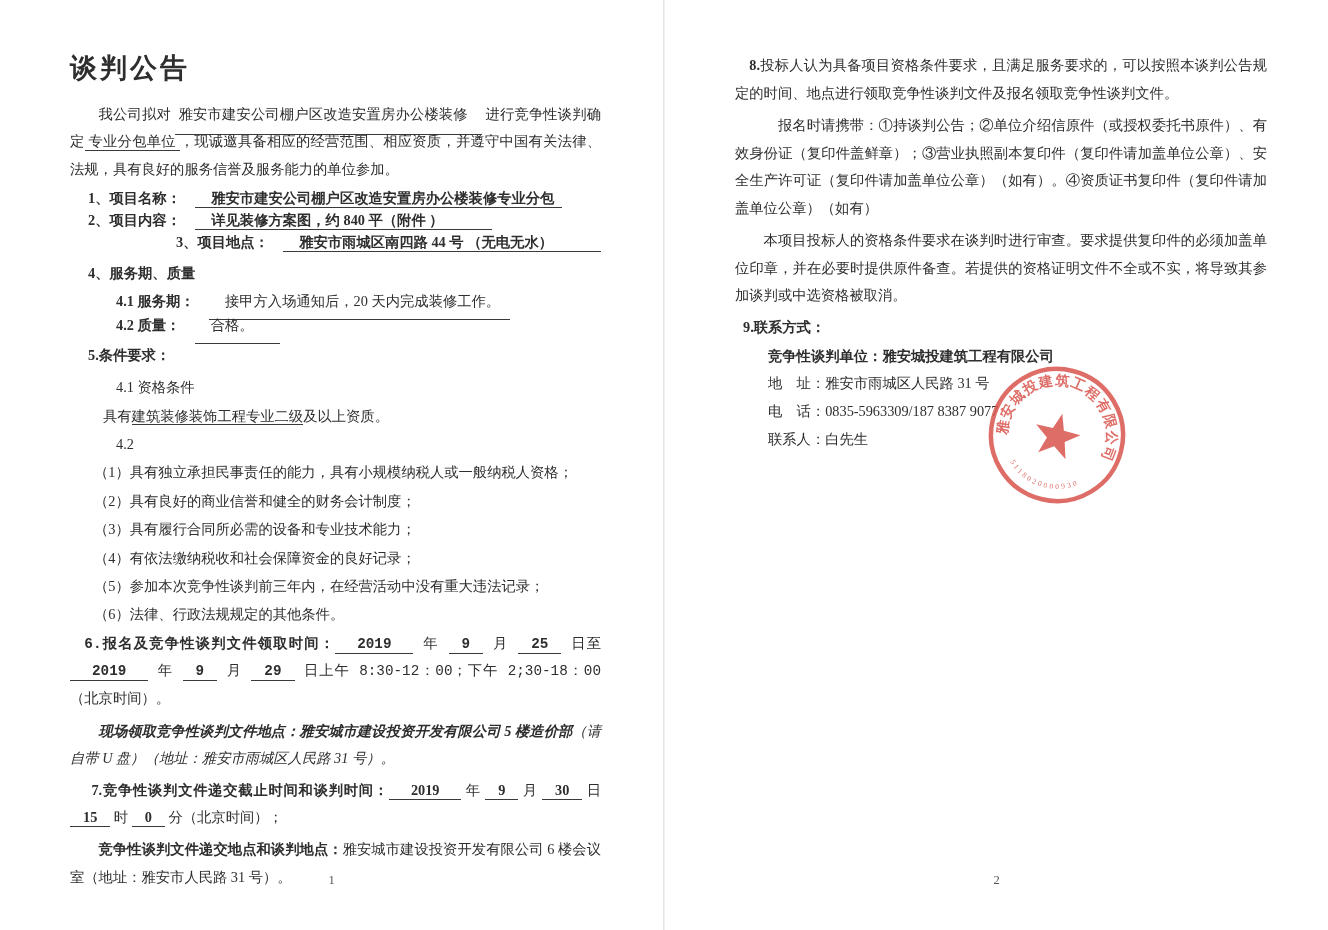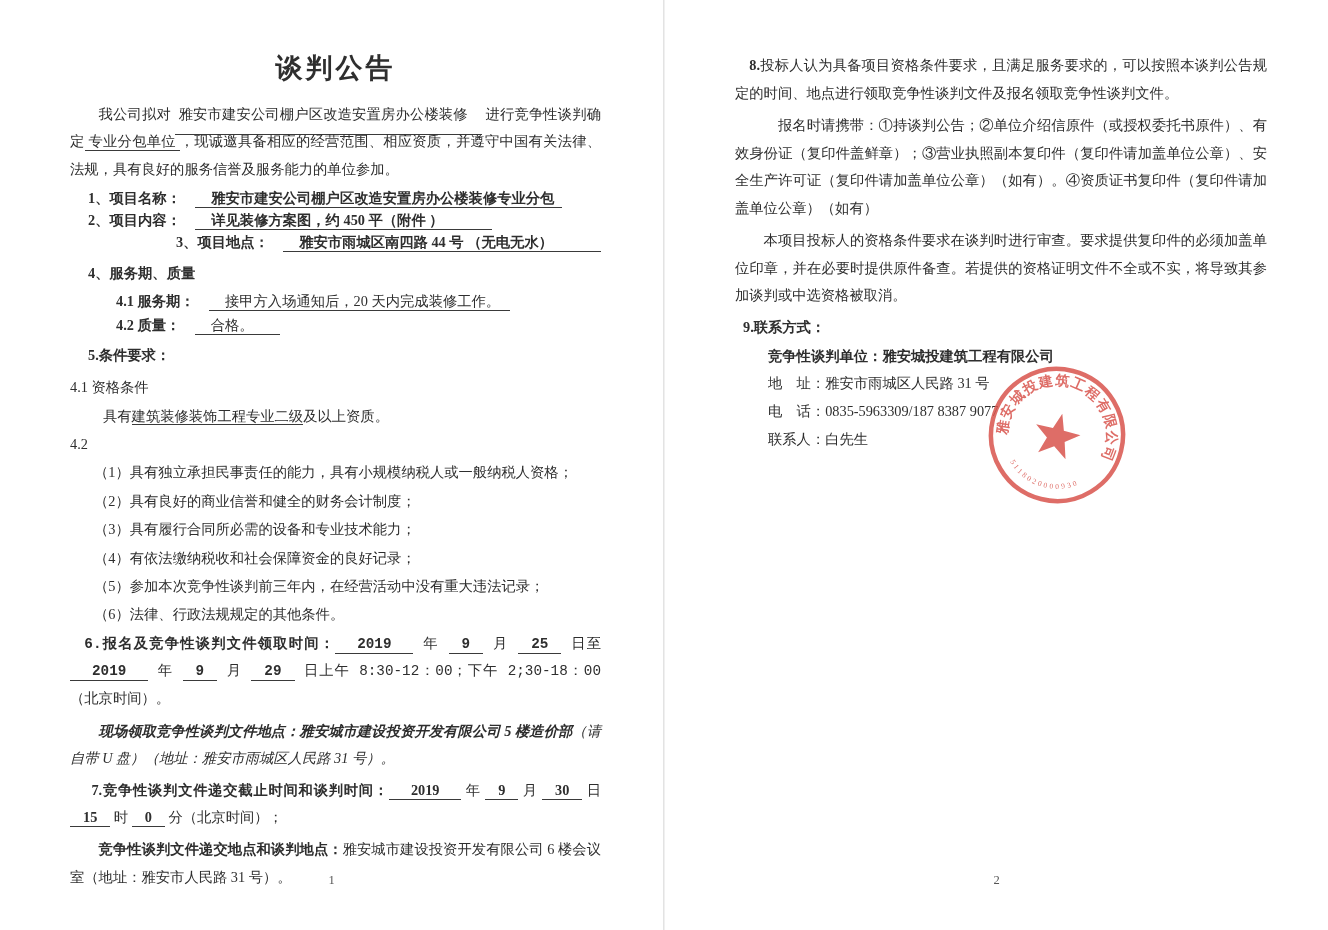--- a/index.html
+++ b/index.html
@@ -8,40 +8,40 @@
     font-family:"Liberation Serif","DejaVu Serif",serif;color:#2e2e2e;
   }
   .page{position:relative;width:664px;height:930px;box-sizing:border-box;background:#fff;}
   .page-left{border-right:1px solid #e3e3e3;}
   .page-right{border-left:1px solid #f0f0f0;}
   .content{box-sizing:border-box;height:100%;font-size:14.3px;}
   .page-left .content{padding:50px 62px 0 70px;}
   .page-right .content{padding:52px 61px 0 70px;}
 
   p{margin:0;}
-  .title{font-size:27px;font-weight:bold;text-align:center;letter-spacing:3px;margin:0 0 15px 0;line-height:36px;}
+  .title{font-size:27px;font-weight:bold;text-align:left;letter-spacing:3px;margin:0 0 15px 0;line-height:36px;}
   .intro{line-height:27.4px;text-indent:2em;text-align:justify;margin-bottom:5px;}
   .u{border-bottom:1px solid #3a3a3a;}
   .b{font-weight:bold;}
   .padw{padding:0 14px 12px 4px;}
   .padn{padding:0 4px 1px 4px;}
 
   .doc-item{margin-left:18px;line-height:21.8px;}
   .doc-item .lbl{font-weight:bold;}
   .doc-item .val{font-weight:bold;border-bottom:1px solid #3a3a3a;padding:0 8px 1px 16px;}
   .doc-item .val.ext{padding-right:48px;}
   .gap-after{margin-bottom:7px;text-align:right;}
 
   .h4{font-weight:bold;margin:6px 0 4px 18px;line-height:24px;}
   .sub{margin-left:46px;line-height:24.8px;}
   .sub .lbl{font-weight:bold;}
-  .sub .val{border-bottom:1px solid #3a3a3a;padding:0 10px 1px 16px;}
+  .sub .val{border-bottom:1px solid #3a3a3a;padding:0 10px 10px 16px;}
   .sub .val.ext2{padding-right:26px;}
   .h5{font-weight:bold;margin:4px 0 5px 18px;line-height:26px;}
-  .q1{line-height:28.4px;}
+  .q1{margin-left:46px;line-height:28.4px;}
   .q2{margin-left:33px;line-height:28.4px;}
   .cond{margin-left:24px;line-height:28.4px;}
 
   .p6{line-height:27.6px;text-align:justify;text-indent:1em;margin-top:2px;font-family:Liberation Mono, monospace;}
   .nu{border-bottom:1px solid #3a3a3a;font-weight:bold;padding:0 13px 1px 13px;}
   .nu-wide{padding:0 22px 1px 22px;}
   .psite{line-height:27.6px;text-align:justify;text-indent:2em;margin-top:4px;font-style:italic;}
   .p7{line-height:27.6px;text-align:justify;text-indent:1.5em;margin-top:4px;}
   .psubmit{line-height:27.6px;text-align:justify;text-indent:2em;margin-top:4px;}
 
@@ -63,21 +63,21 @@
 
   <div class="page page-left">
     <div class="content">
 
       <h1 class="title">谈判公告</h1>
 
       <p class="intro"><span>我公司拟对 </span><span class="u padw">雅安市建安公司棚户区改造安置房办公楼装修</span><span> 进行竞争性谈判确定</span><span class="u padn">专业分包单位</span><span>，现诚邀具备相应的经营范围、相应资质，并遵守中国有关法律、法规，具有良好的服务信誉及服务能力的单位参加。</span></p>
 
       <p class="doc-item"><span class="lbl">1、项目名称：</span>　<span class="val">雅安市建安公司棚户区改造安置房办公楼装修专业分包</span></p>
 
-      <p class="doc-item"><span class="lbl">2、项目内容：</span>　<span class="val ext">详见装修方案图，约 450 平（附件 ）</span></p>
+      <p class="doc-item"><span class="lbl">2、项目内容：</span>　<span class="val ext">详见装修方案图，约 840 平（附件 ）</span></p>
 
       <p class="doc-item gap-after"><span class="lbl">3、项目地点：</span>　<span class="val ext">雅安市雨城区南四路 44 号 （无电无水）</span></p>
 
       <p class="h4">4、服务期、质量</p>
 
       <p class="sub"><span class="lbl">4.1 服务期：</span>　<span class="val">接甲方入场通知后，20 天内完成装修工作。</span></p>
 
       <p class="sub"><span class="lbl">4.2 质量：</span>　<span class="val ext2">合格。</span></p>
 
       <p class="h5">5.条件要求：</p>

